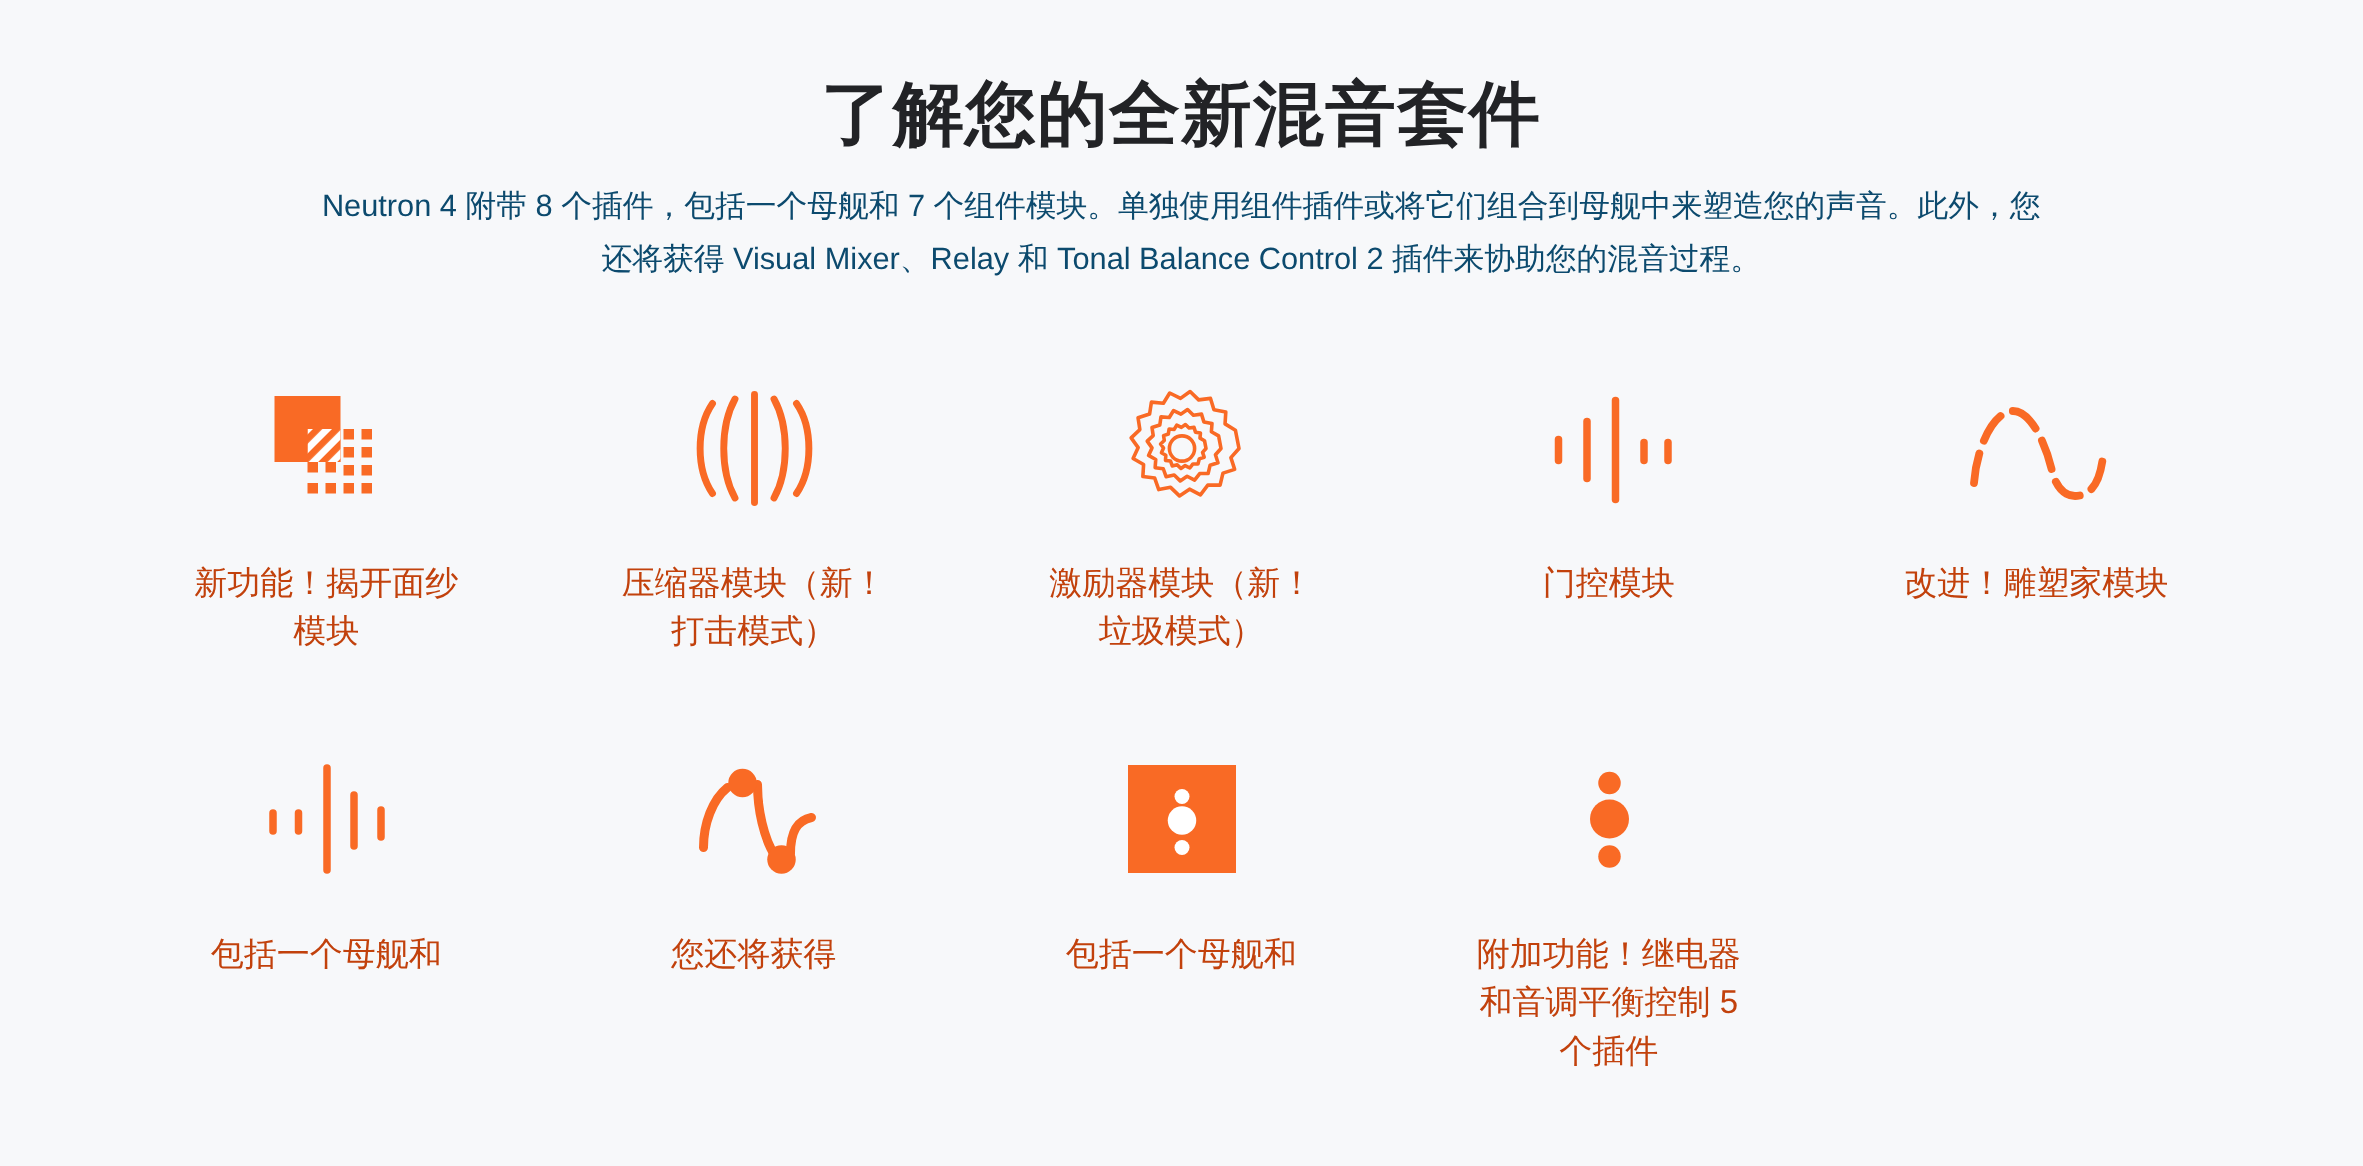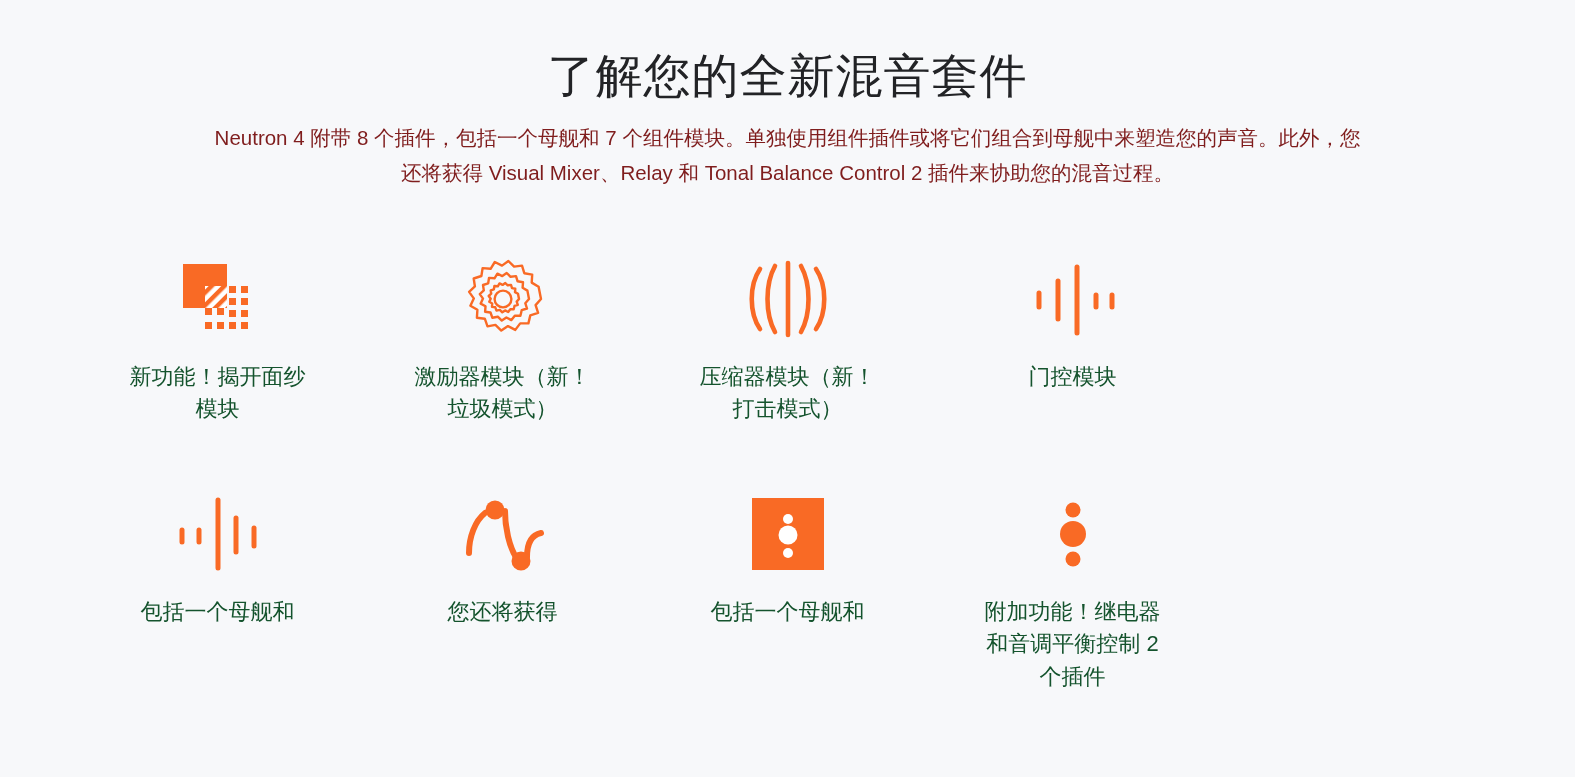--- a/index.html
+++ b/index.html
@@ -19,32 +19,32 @@
     height: 777px;
     position: relative;
     box-sizing: border-box;
   }
   .hero {
     padding-top: 46px;
     text-align: center;
   }
   .hero-title {
     font-size: 47px;
-    font-weight: 400;
+    font-weight: 700;
     letter-spacing: 1px;
     line-height: 1.28;
     color: #222326;
     margin: 0 0 14px 0;
   }
   .hero-sub {
     width: 1150px;
     margin: 0 auto;
     font-size: 20.5px;
     line-height: 1.72;
-    color: #7f1d1d;
+    color: #0c4a6e;
     font-weight: 400;
     text-align: center;
   }
 
   .grid {
     margin-top: 56px;
     display: grid;
     grid-template-columns: repeat(5, 285px);
     justify-content: center;
     row-gap: 8px;
@@ -56,24 +56,24 @@
     align-items: center;
   }
   .icon-box {
     height: 104px;
     width: 120px;
     display: flex;
     align-items: center;
     justify-content: center;
   }
   .cell-label {
-    margin-top: 10px;
+    margin-top: 22px;
     font-size: 22px;
     line-height: 1.48;
-    color: #14532d;
+    color: #c2410c;
     text-align: center;
     width: 250px;
     white-space: pre-line;
   }
   .row2 .icon-box { height: 104px; }
 </style>
 </head>
 <body>
 
 <div class="page">
@@ -116,58 +116,66 @@
             <rect x="54" y="42" width="7" height="7"></rect>
           </g>
         </svg>
       </div>
       <div class="cell-label">新功能！揭开面纱
 模块</div>
     </div>
 
     <div class="cell">
       <div class="icon-box">
-        <svg width="88" height="88" viewBox="-44 -44 88 88" fill="none" stroke="#f96a25" stroke-width="2.4" stroke-linejoin="round">
-          <polygon points="38,0 32.6,6.1 35.1,13.9 27.3,16.4 25.4,24.4 17.2,24.4 12.3,30.9 5,27.1 -1.7,31.6 -7.6,25.9 -15.5,27.4 -18.2,19.7 -26.1,18.7 -25.6,10.7 -32.6,6.7 -29.2,-0.6 -33.9,-7.1 -28.1,-12.6 -29.3,-20.5 -21.6,-23 -20.4,-30.9 -12.4,-30.2 -8.2,-37 -1,-33.4 5.4,-38 11.1,-32.4 19,-33.4 21.3,-25.8 29.2,-24.4 28.7,-16.4 35.6,-12.2"></polygon>
-          <polygon points="26,0 22.3,4.2 24,9.5 18.7,11.2 17.4,16.7 11.8,16.7 8.4,21.1 3.4,18.5 -1.2,21.6 -5.2,17.7 -10.6,18.8 -12.5,13.5 -17.9,12.8 -17.5,7.3 -22.3,4.6 -20,-0.4 -23.2,-4.9 -19.2,-8.6 -20,-14 -14.8,-15.7 -14,-21.1 -8.5,-20.7 -5.6,-25.3 -0.7,-22.9 3.7,-26 7.6,-22.2 13,-22.9 14.6,-17.7 20,-16.7 19.6,-11.2 24.4,-8.4"></polygon>
-          <polygon points="16,0 13.7,2.6 14.8,5.8 11.5,6.9 10.7,10.3 7.3,10.3 5.2,13 2.1,11.4 -0.7,13.3 -3.2,10.9 -6.5,11.6 -7.7,8.3 -11,7.9 -10.8,4.5 -13.7,2.8 -12.3,-0.3 -14.3,-3 -11.8,-5.3 -12.3,-8.6 -9.1,-9.7 -8.6,-13 -5.2,-12.7 -3.5,-15.6 -0.4,-14.1 2.3,-16 4.7,-13.7 8,-14.1 9,-10.9 12.3,-10.3 12,-6.9 15,-5.2"></polygon>
-          <circle cx="0" cy="0" r="8.4"></circle>
-        </svg>
-      </div>
-      <div class="cell-label">激励器模块（新！
-垃圾模式）</div>
-    </div>
-
-    <div class="cell">
-      <div class="icon-box">
         <svg width="92" height="84" viewBox="0 0 92 84" fill="none" stroke="#f96a25" stroke-width="4.6" stroke-linecap="round">
           <path d="M18 12 C7 28, 7 56, 18 72"></path>
           <path d="M33 9 C23 27, 23 57, 33 75"></path>
           <line x1="46" y1="6" x2="46" y2="78"></line>
           <path d="M59 9 C69 27, 69 57, 59 75"></path>
           <path d="M74 12 C85 28, 85 56, 74 72"></path>
         </svg>
       </div>
       <div class="cell-label">压缩器模块（新！
 打击模式）</div>
     </div>
 
     <div class="cell">
       <div class="icon-box">
+        <svg width="88" height="88" viewBox="-44 -44 88 88" fill="none" stroke="#f96a25" stroke-width="2.4" stroke-linejoin="round">
+          <polygon points="38,0 32.6,6.1 35.1,13.9 27.3,16.4 25.4,24.4 17.2,24.4 12.3,30.9 5,27.1 -1.7,31.6 -7.6,25.9 -15.5,27.4 -18.2,19.7 -26.1,18.7 -25.6,10.7 -32.6,6.7 -29.2,-0.6 -33.9,-7.1 -28.1,-12.6 -29.3,-20.5 -21.6,-23 -20.4,-30.9 -12.4,-30.2 -8.2,-37 -1,-33.4 5.4,-38 11.1,-32.4 19,-33.4 21.3,-25.8 29.2,-24.4 28.7,-16.4 35.6,-12.2"></polygon>
+          <polygon points="26,0 22.3,4.2 24,9.5 18.7,11.2 17.4,16.7 11.8,16.7 8.4,21.1 3.4,18.5 -1.2,21.6 -5.2,17.7 -10.6,18.8 -12.5,13.5 -17.9,12.8 -17.5,7.3 -22.3,4.6 -20,-0.4 -23.2,-4.9 -19.2,-8.6 -20,-14 -14.8,-15.7 -14,-21.1 -8.5,-20.7 -5.6,-25.3 -0.7,-22.9 3.7,-26 7.6,-22.2 13,-22.9 14.6,-17.7 20,-16.7 19.6,-11.2 24.4,-8.4"></polygon>
+          <polygon points="16,0 13.7,2.6 14.8,5.8 11.5,6.9 10.7,10.3 7.3,10.3 5.2,13 2.1,11.4 -0.7,13.3 -3.2,10.9 -6.5,11.6 -7.7,8.3 -11,7.9 -10.8,4.5 -13.7,2.8 -12.3,-0.3 -14.3,-3 -11.8,-5.3 -12.3,-8.6 -9.1,-9.7 -8.6,-13 -5.2,-12.7 -3.5,-15.6 -0.4,-14.1 2.3,-16 4.7,-13.7 8,-14.1 9,-10.9 12.3,-10.3 12,-6.9 15,-5.2"></polygon>
+          <circle cx="0" cy="0" r="8.4"></circle>
+        </svg>
+      </div>
+      <div class="cell-label">激励器模块（新！
+垃圾模式）</div>
+    </div>
+
+    <div class="cell">
+      <div class="icon-box">
         <svg width="92" height="84" viewBox="0 0 92 84" stroke="#f96a25" stroke-width="5" stroke-linecap="round" fill="none">
           <line x1="12" y1="36" x2="12" y2="50"></line>
           <line x1="31" y1="24" x2="31" y2="62"></line>
           <line x1="50" y1="10" x2="50" y2="76"></line>
           <line x1="69" y1="38" x2="69" y2="50"></line>
           <line x1="85" y1="38" x2="85" y2="50"></line>
         </svg>
       </div>
       <div class="cell-label">门控模块</div>
     </div>
 
+    <div class="cell">
+      <div class="icon-box">
+        <svg width="100" height="86" viewBox="0 0 100 86" fill="none" stroke="#f96a25" stroke-width="5.2" stroke-linecap="round">
+          <path d="M8 66 C10 40, 22 18, 34 18 C46 18, 56 40, 60 58 C64 74, 74 78, 84 72 C90 68, 93 58, 94 48" stroke-dasharray="20 9"></path>
+        </svg>
+      </div>
+      <div class="cell-label">改进！雕塑家模块</div>
+    </div>
   </div>
 
   <div class="grid row2">
 
     <div class="cell">
       <div class="icon-box">
         <svg width="92" height="84" viewBox="0 0 92 84" stroke="#f96a25" stroke-width="5" stroke-linecap="round" fill="none">
           <line x1="10" y1="38" x2="10" y2="50"></line>
           <line x1="27" y1="38" x2="27" y2="50"></line>
           <line x1="46" y1="8" x2="46" y2="76"></line>
@@ -207,20 +215,20 @@
 
     <div class="cell">
       <div class="icon-box">
         <svg width="80" height="86" viewBox="0 0 80 86">
           <circle cx="40" cy="19" r="7.5" fill="#f96a25"></circle>
           <circle cx="40" cy="43" r="13" fill="#f96a25"></circle>
           <circle cx="40" cy="68" r="7.5" fill="#f96a25"></circle>
         </svg>
       </div>
       <div class="cell-label">附加功能！继电器
-和音调平衡控制 2
+和音调平衡控制 5
 个插件</div>
     </div>
 
     <div class="cell"></div>
   </div>
 
 </div>
 
 </body></html>

